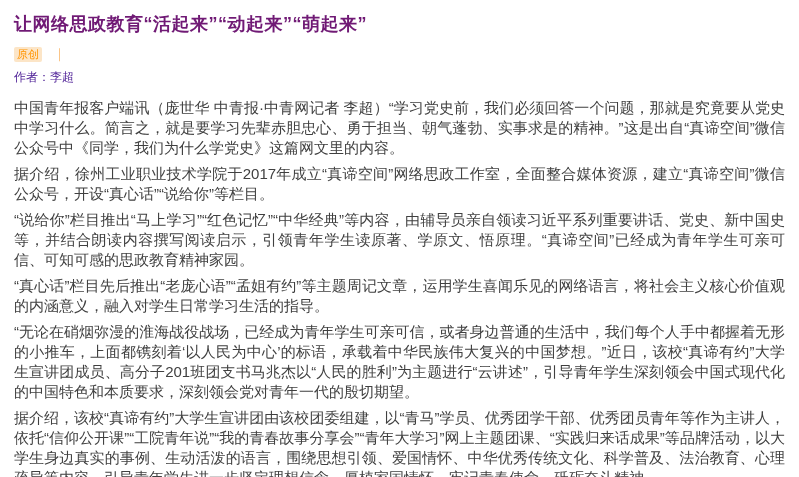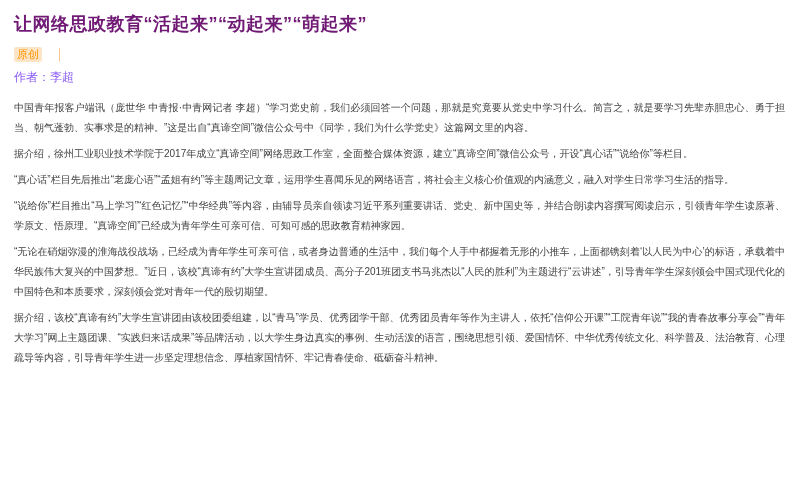--- a/index.html
+++ b/index.html
@@ -44,28 +44,28 @@
     flex: 0 0 auto;
   }
   .meta-sep {
     margin: 0 4px;
     color: #f9b76b;
   }
   .author-row {
     margin-top: 6px;
     font-size: 12px;
     line-height: 16px;
-    color: #8b5cf6;
+    color: #4c1d95;
   }
   .content {
     margin-top: 13px;
   }
   .content p {
     margin: 0 0 6px 0;
-    font-size: 10px;
+    font-size: 15px;
     line-height: 20px;
     color: #404040;
     text-align: justify;
     word-break: break-all;
   }
 </style>
 </head>
 <body>
 
 <div class="page">
@@ -77,19 +77,19 @@
     <span class="meta-sep">｜</span>
   </div>
 
   <div class="author-row">
     <span>作者：</span><span>李超</span>
   </div>
 
   <div class="content">
     <p>中国青年报客户端讯（庞世华 中青报·中青网记者 李超）“学习党史前，我们必须回答一个问题，那就是究竟要从党史中学习什么。简言之，就是要学习先辈赤胆忠心、勇于担当、朝气蓬勃、实事求是的精神。”这是出自“真谛空间”微信公众号中《同学，我们为什么学党史》这篇网文里的内容。</p>
     <p>据介绍，徐州工业职业技术学院于2017年成立“真谛空间”网络思政工作室，全面整合媒体资源，建立“真谛空间”微信公众号，开设“真心话”“说给你”等栏目。</p>
+    <p>“说给你”栏目推出“马上学习”“红色记忆”“中华经典”等内容，由辅导员亲自领读习近平系列重要讲话、党史、新中国史等，并结合朗读内容撰写阅读启示，引领青年学生读原著、学原文、悟原理。“真谛空间”已经成为青年学生可亲可信、可知可感的思政教育精神家园。</p>
     <p>“真心话”栏目先后推出“老庞心语”“孟姐有约”等主题周记文章，运用学生喜闻乐见的网络语言，将社会主义核心价值观的内涵意义，融入对学生日常学习生活的指导。</p>
-    <p>“说给你”栏目推出“马上学习”“红色记忆”“中华经典”等内容，由辅导员亲自领读习近平系列重要讲话、党史、新中国史等，并结合朗读内容撰写阅读启示，引领青年学生读原著、学原文、悟原理。“真谛空间”已经成为青年学生可亲可信、可知可感的思政教育精神家园。</p>
     <p>“无论在硝烟弥漫的淮海战役战场，已经成为青年学生可亲可信，或者身边普通的生活中，我们每个人手中都握着无形的小推车，上面都镌刻着‘以人民为中心’的标语，承载着中华民族伟大复兴的中国梦想。”近日，该校“真谛有约”大学生宣讲团成员、高分子201班团支书马兆杰以“人民的胜利”为主题进行“云讲述”，引导青年学生深刻领会中国式现代化的中国特色和本质要求，深刻领会党对青年一代的殷切期望。</p>
     <p>据介绍，该校“真谛有约”大学生宣讲团由该校团委组建，以“青马”学员、优秀团学干部、优秀团员青年等作为主讲人，依托“信仰公开课”“工院青年说”“我的青春故事分享会”“青年大学习”网上主题团课、“实践归来话成果”等品牌活动，以大学生身边真实的事例、生动活泼的语言，围绕思想引领、爱国情怀、中华优秀传统文化、科学普及、法治教育、心理疏导等内容，引导青年学生进一步坚定理想信念、厚植家国情怀、牢记青春使命、砥砺奋斗精神。</p>
   </div>
 
 </div>
 
 </body></html>

